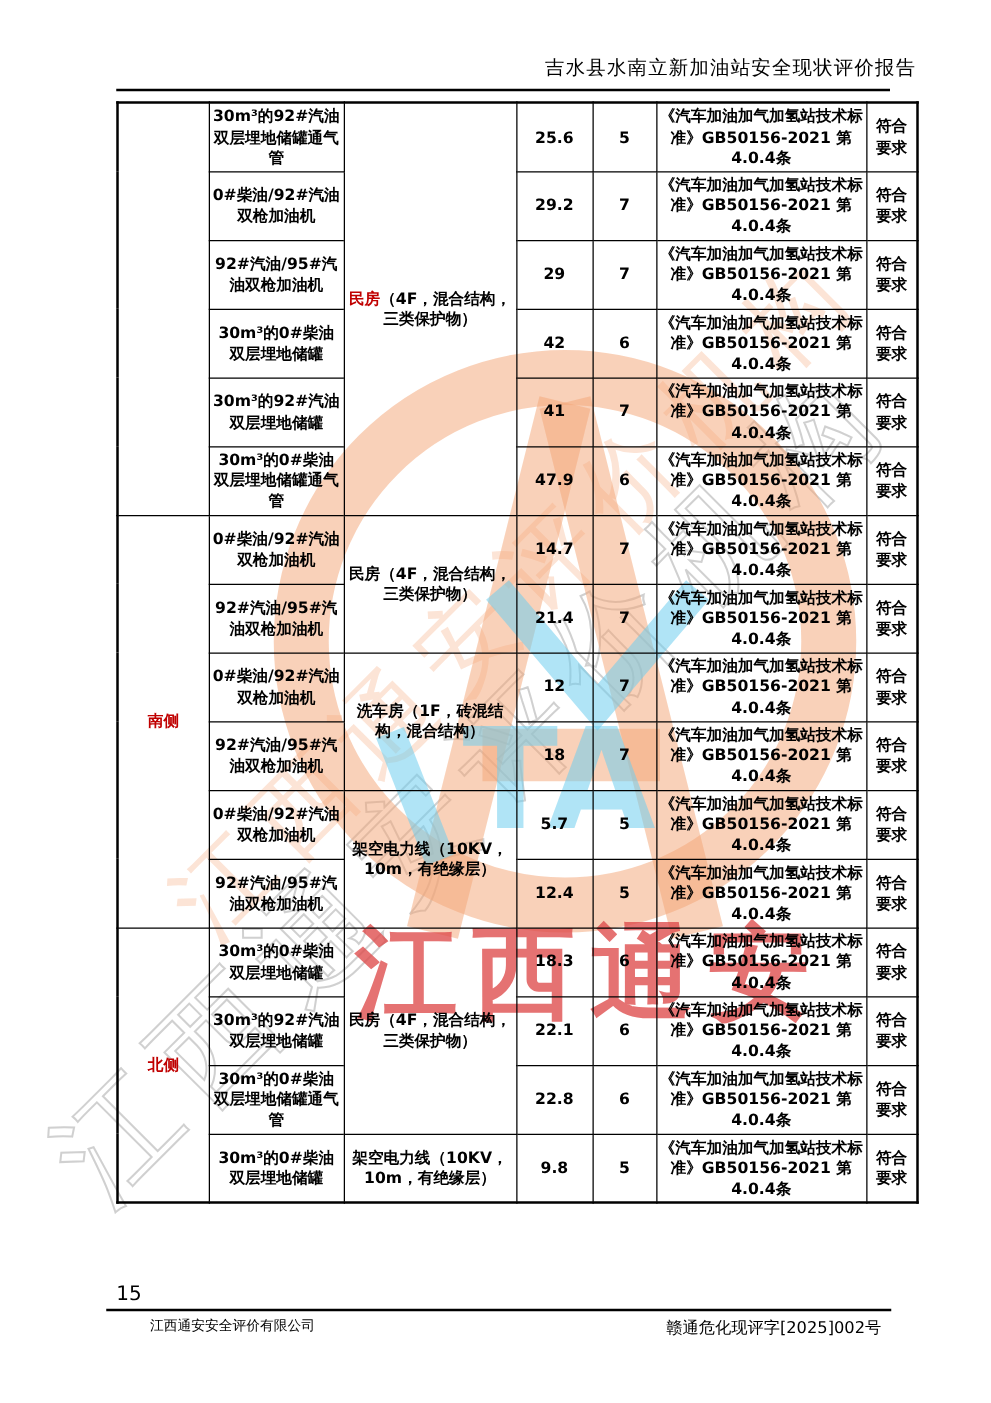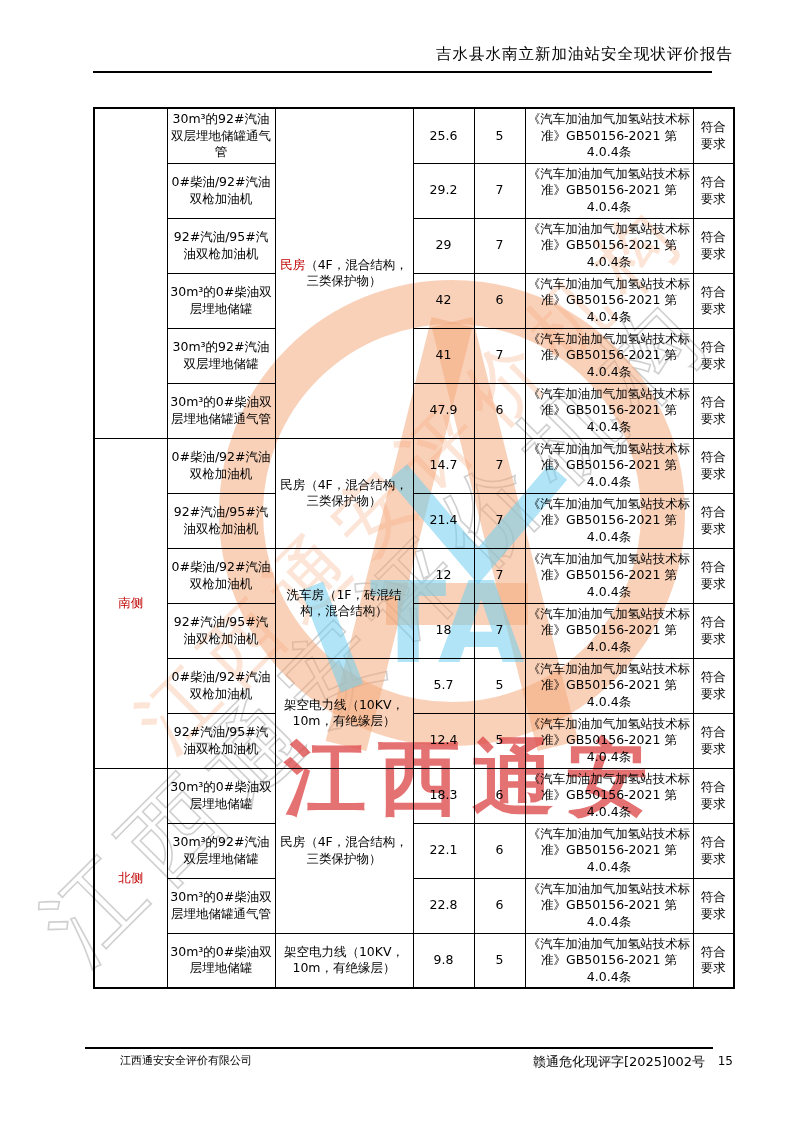--- a/index.html
+++ b/index.html
@@ -9,34 +9,34 @@
 
   
   .wm-layer { position:absolute; left:0; top:0; width:793px; height:1122px; z-index:0; pointer-events:none; }
 
   .content { position:relative; z-index:1; }
 
   .title { position:absolute; top:44px; left:93px; width:640px; text-align:right;
            font-size:15.5px; letter-spacing:1px; color:#000; }
   .header-rule { position:absolute; top:71px; left:93px; width:619px; height:2px; background:#000; }
 
-  table.main { position:absolute; left:93px; top:107px; width:640px;
+  table.main { position:absolute; left:93px; top:81px; width:640px;
                border-collapse:collapse; table-layout:fixed;
-               border:2px solid #000; background:transparent; }
+               border:2px solid #000; background:transparent;font-weight:bold; }
   table.main td { border:1px solid #000; text-align:center; vertical-align:middle;
                   font-size:12.5px; line-height:1.32; padding:1px 2px; overflow:hidden; }
   table.main tr { height:55px; }
   td.side { font-size:13.5px; color:#c00000;margin-left:40px; }
   td.num-actual { color:#000000; font-size:13px; }
   td.num-required { font-size:13px; }
   td.standard { font-size:12.5px; line-height:1.4; padding:1px 3px; }
   td.conclusion { font-size:12.5px; }
   .red-inline { color:#c00000; }
 
-  .pagenum { position:absolute; top:1025px; left:93px; width:640px; text-align:right; font-size:12px;margin-top:29px; }
+  .pagenum { position:absolute; top:1025px; left:93px; width:640px; text-align:left; font-size:16px; }
   .footer-rule { position:absolute; top:1047px; left:85px; width:628px; height:2px; background:#000; }
   .footer-left  { position:absolute; top:1053px; left:120px; font-size:11px; }
   .footer-right { position:absolute; top:1053px; right:88px; font-size:13px; }
 </style>
 </head>
 <body>
 
 <div class="page">
 
   <svg class="wm-layer" width="793" height="1122" viewBox="0 0 793 1122" xmlns="http://www.w3.org/2000/svg">

